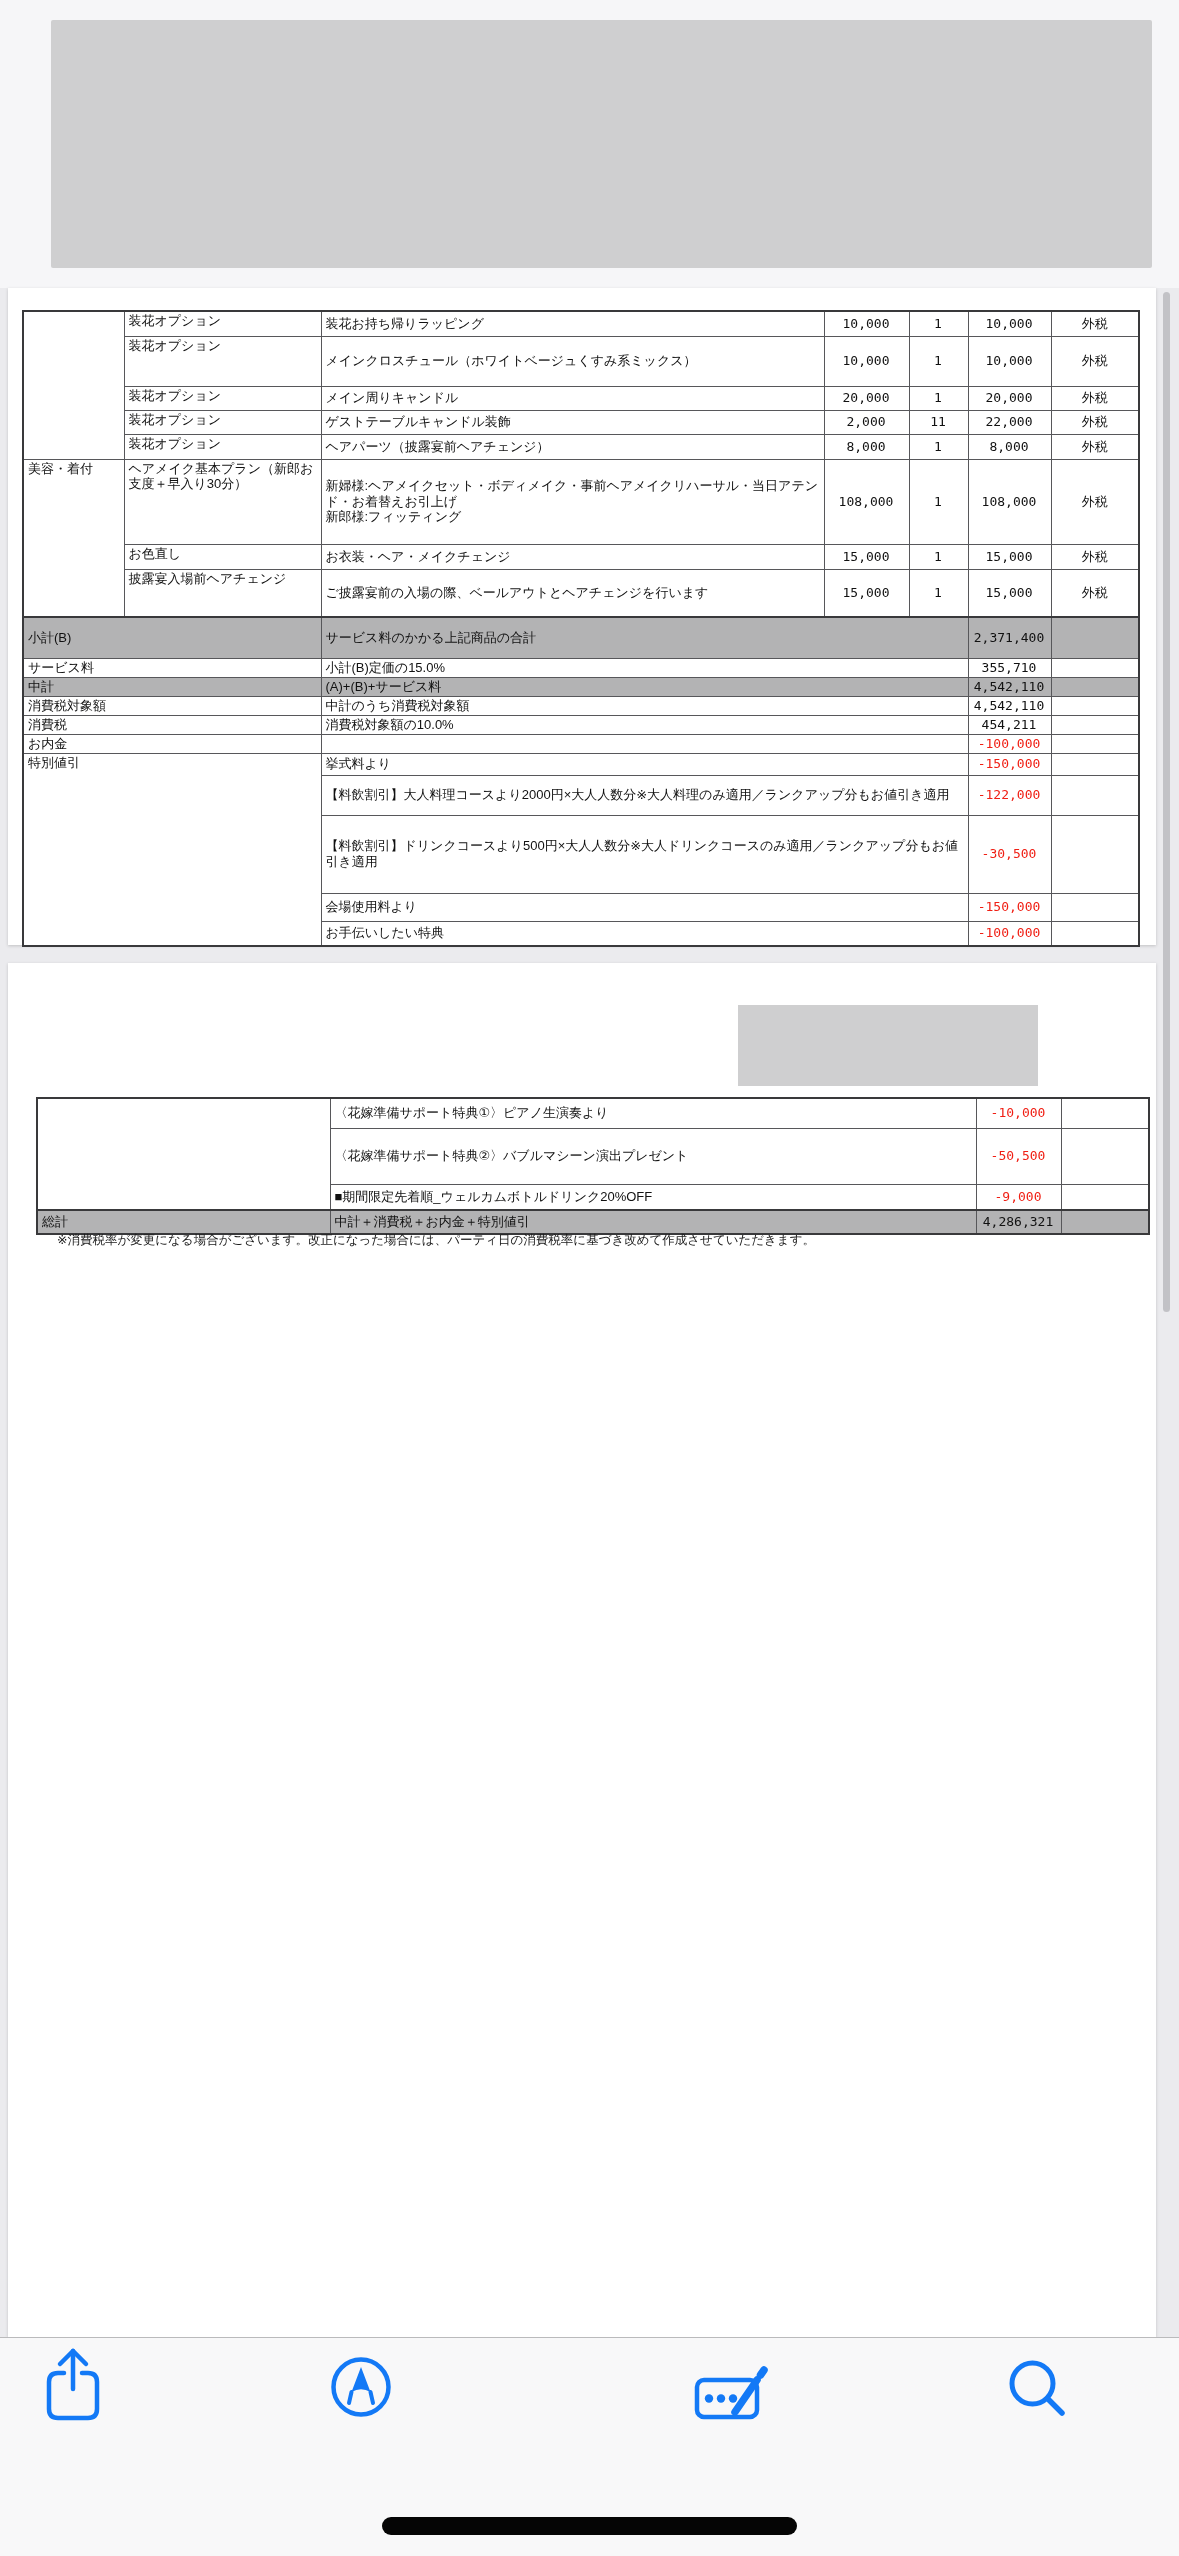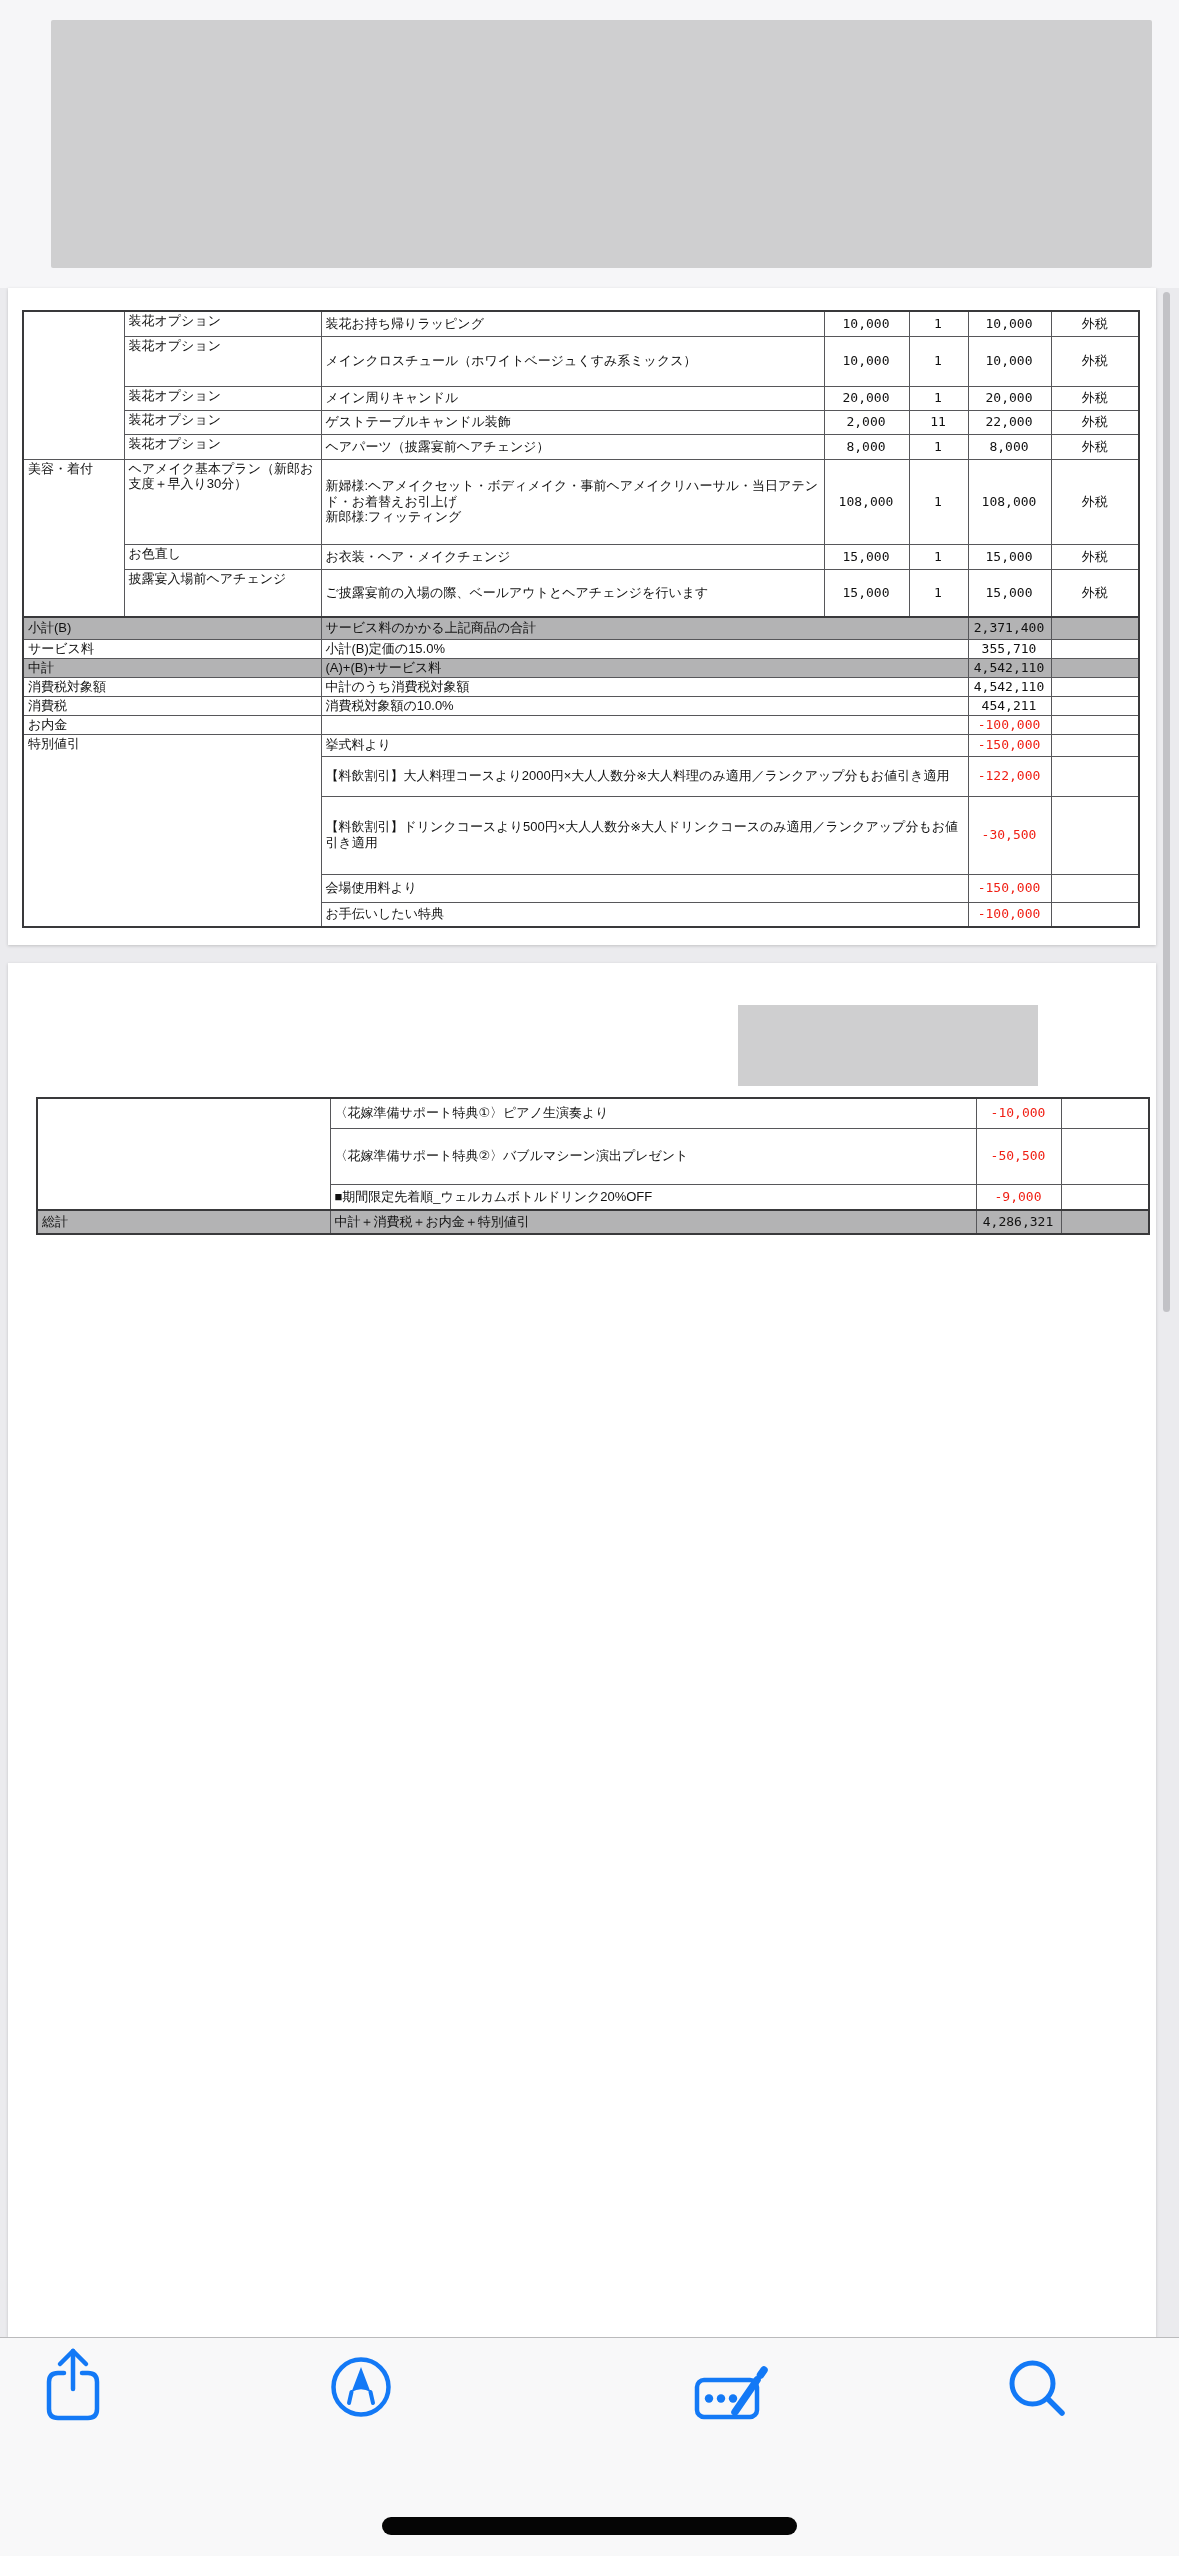--- a/index.html
+++ b/index.html
@@ -125,21 +125,21 @@
     </tr>
     <tr style="height:48px">
       <td class="top">披露宴入場前ヘアチェンジ</td>
       <td>ご披露宴前の入場の際、ベールアウトとヘアチェンジを行います</td>
       <td class="num">15,000</td>
       <td class="num">1</td>
       <td class="num">15,000</td>
       <td class="ctr">外税</td>
     </tr>
 
-    <tr class="gray bt" style="height:22px">
+    <tr class="gray bt" style="height:41px">
       <td colspan="2">小計(B)</td>
       <td colspan="3">サービス料のかかる上記商品の合計</td>
       <td class="num">2,371,400</td>
       <td></td>
     </tr>
     <tr style="height:19px">
       <td colspan="2">サービス料</td>
       <td colspan="3">小計(B)定価の15.0%</td>
       <td class="num">355,710</td>
       <td></td>
@@ -228,20 +228,21 @@
     <tr class="gray bt" style="height:24px">
       <td>総計</td>
       <td>中計＋消費税＋お内金＋特別値引</td>
       <td class="num">4,286,321</td>
       <td></td>
     </tr>
   </tbody>
     </table>
 
   <div class="notes">
+    <div>※消費税率が変更になる場合がございます。改正になった場合には、パーティ日の消費税率に基づき改めて作成させていただきます。</div>
   </div>
 </div>
 
 <div class="scrollbar"></div>
 
 <div class="toolbar">
   <button class="tbtn" style="left:44px; top:9px;">
     <svg width="58" height="76" viewBox="0 0 58 76">
       <path class="icon-stroke" stroke-width="4.5" d="M29 4 V42"></path>
       <path class="icon-stroke" stroke-width="4.5" d="M16 17 L29 4 L42 17"></path>

